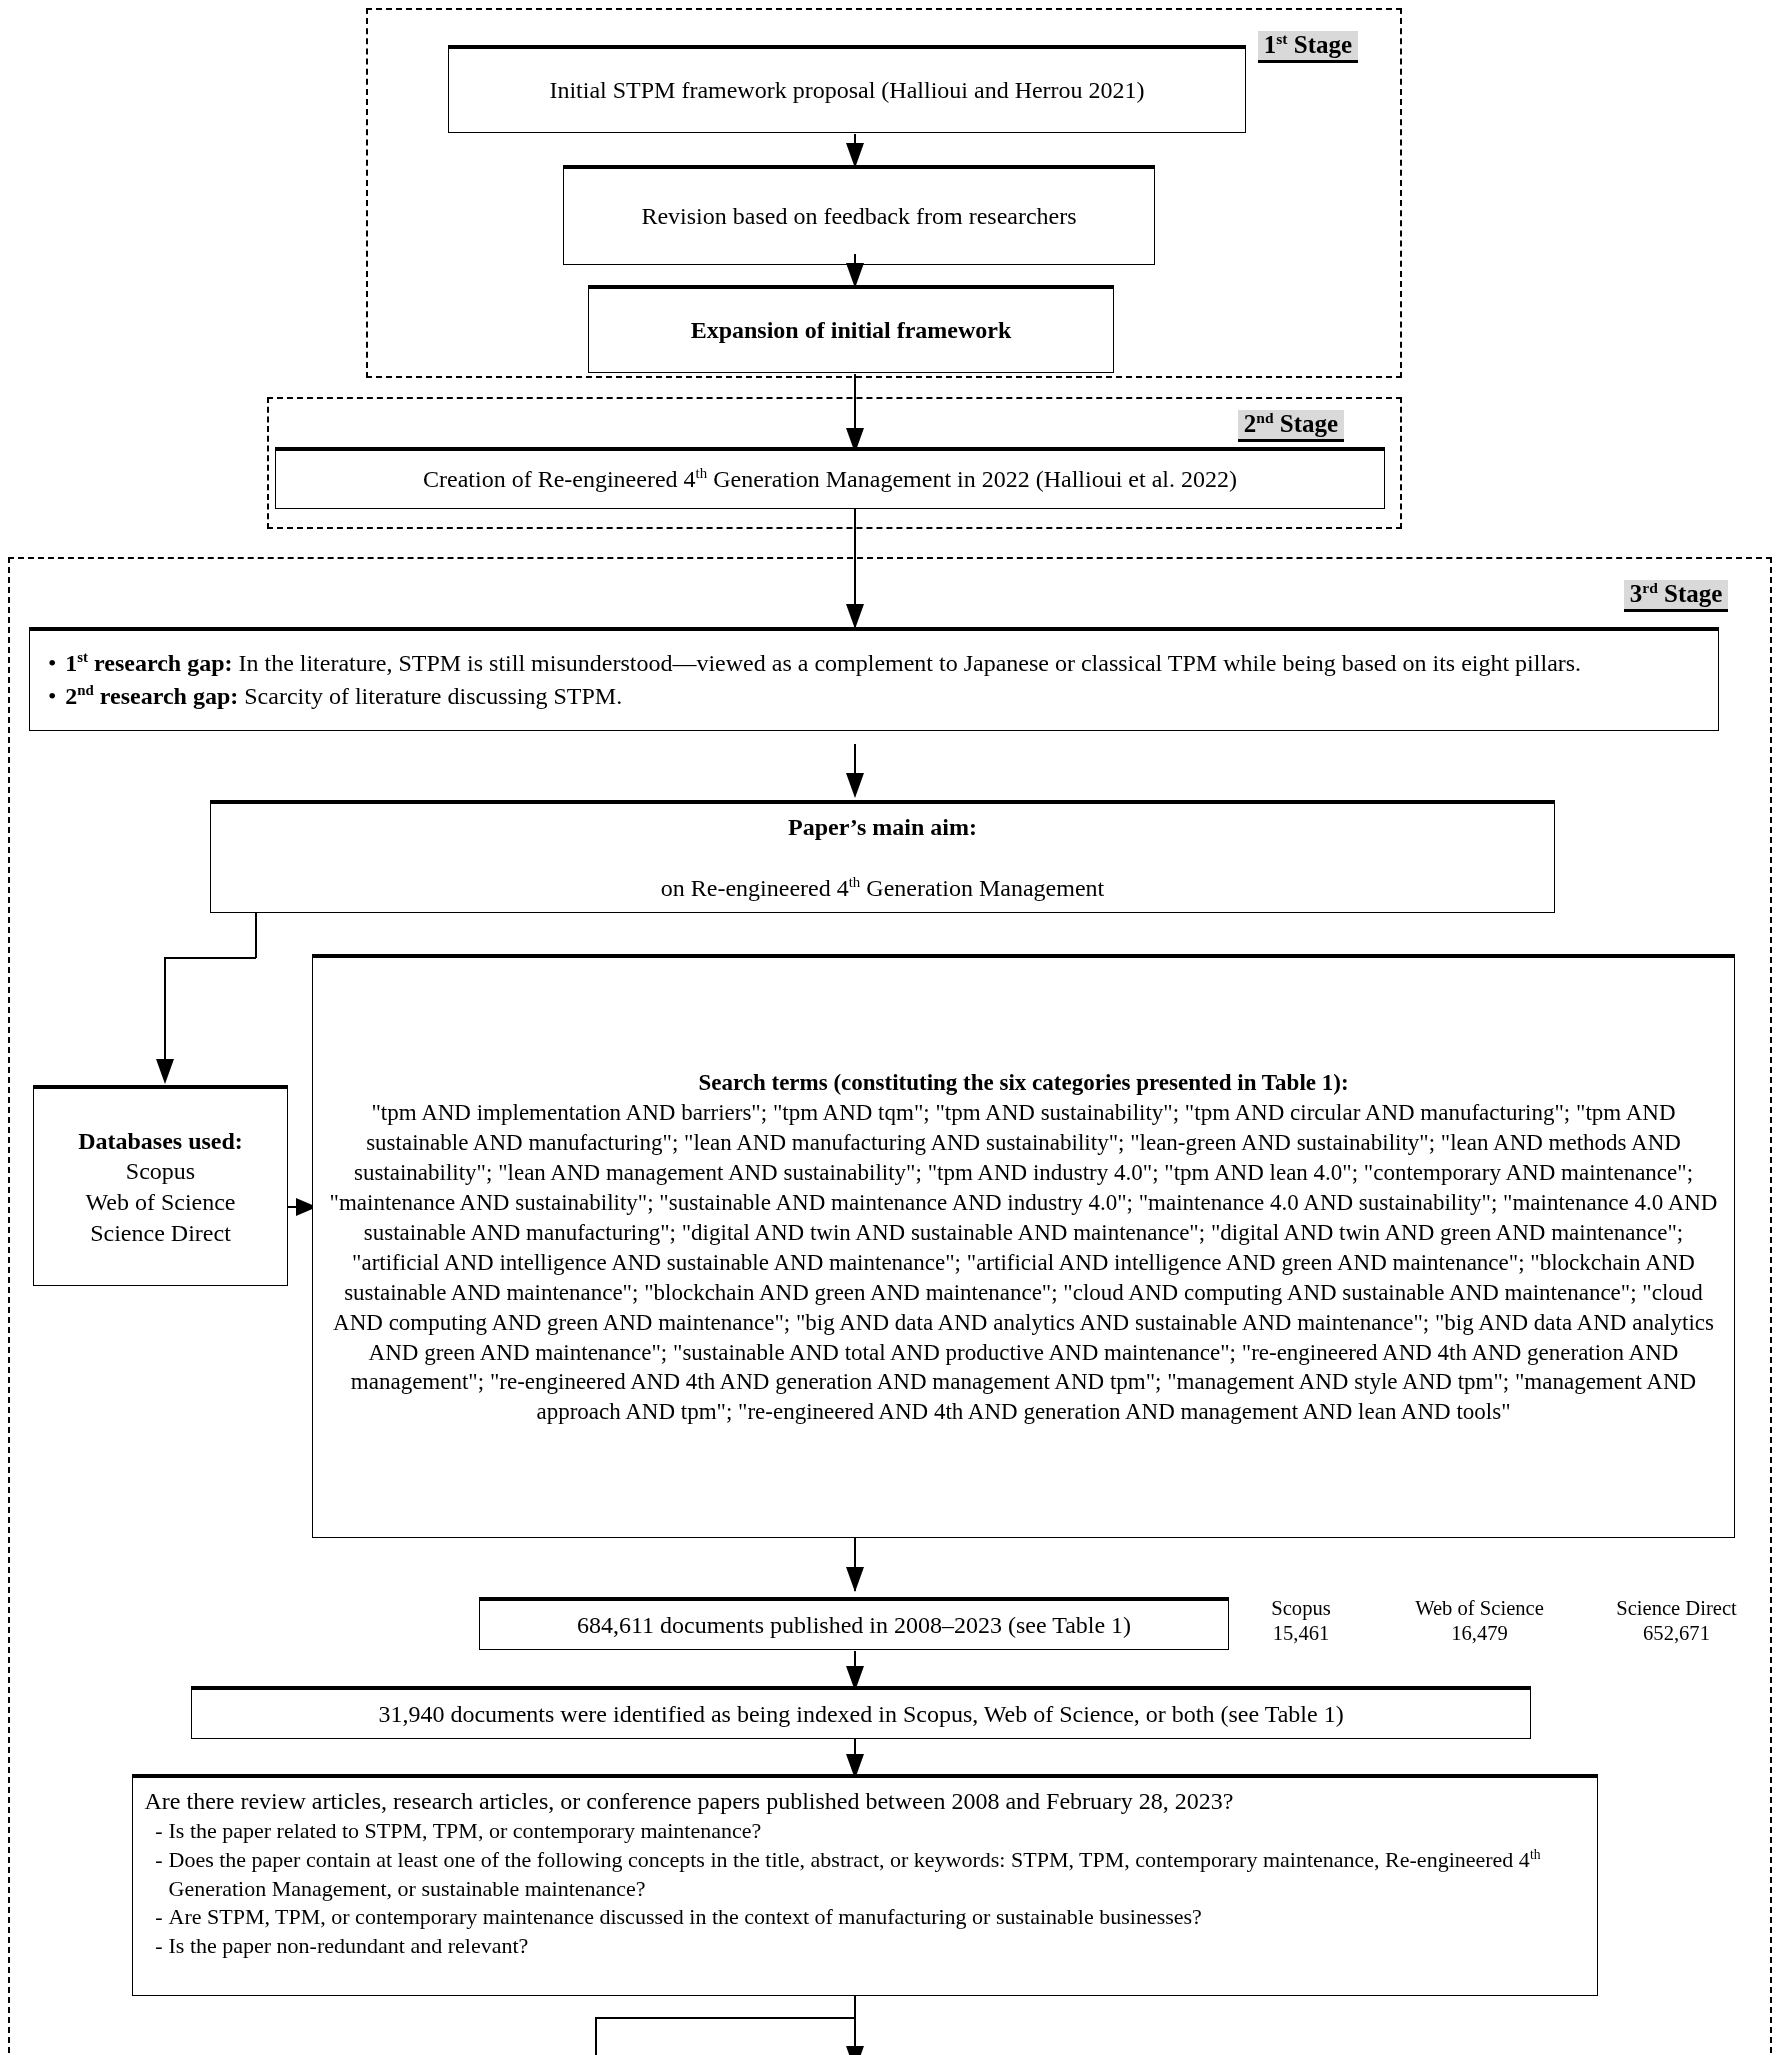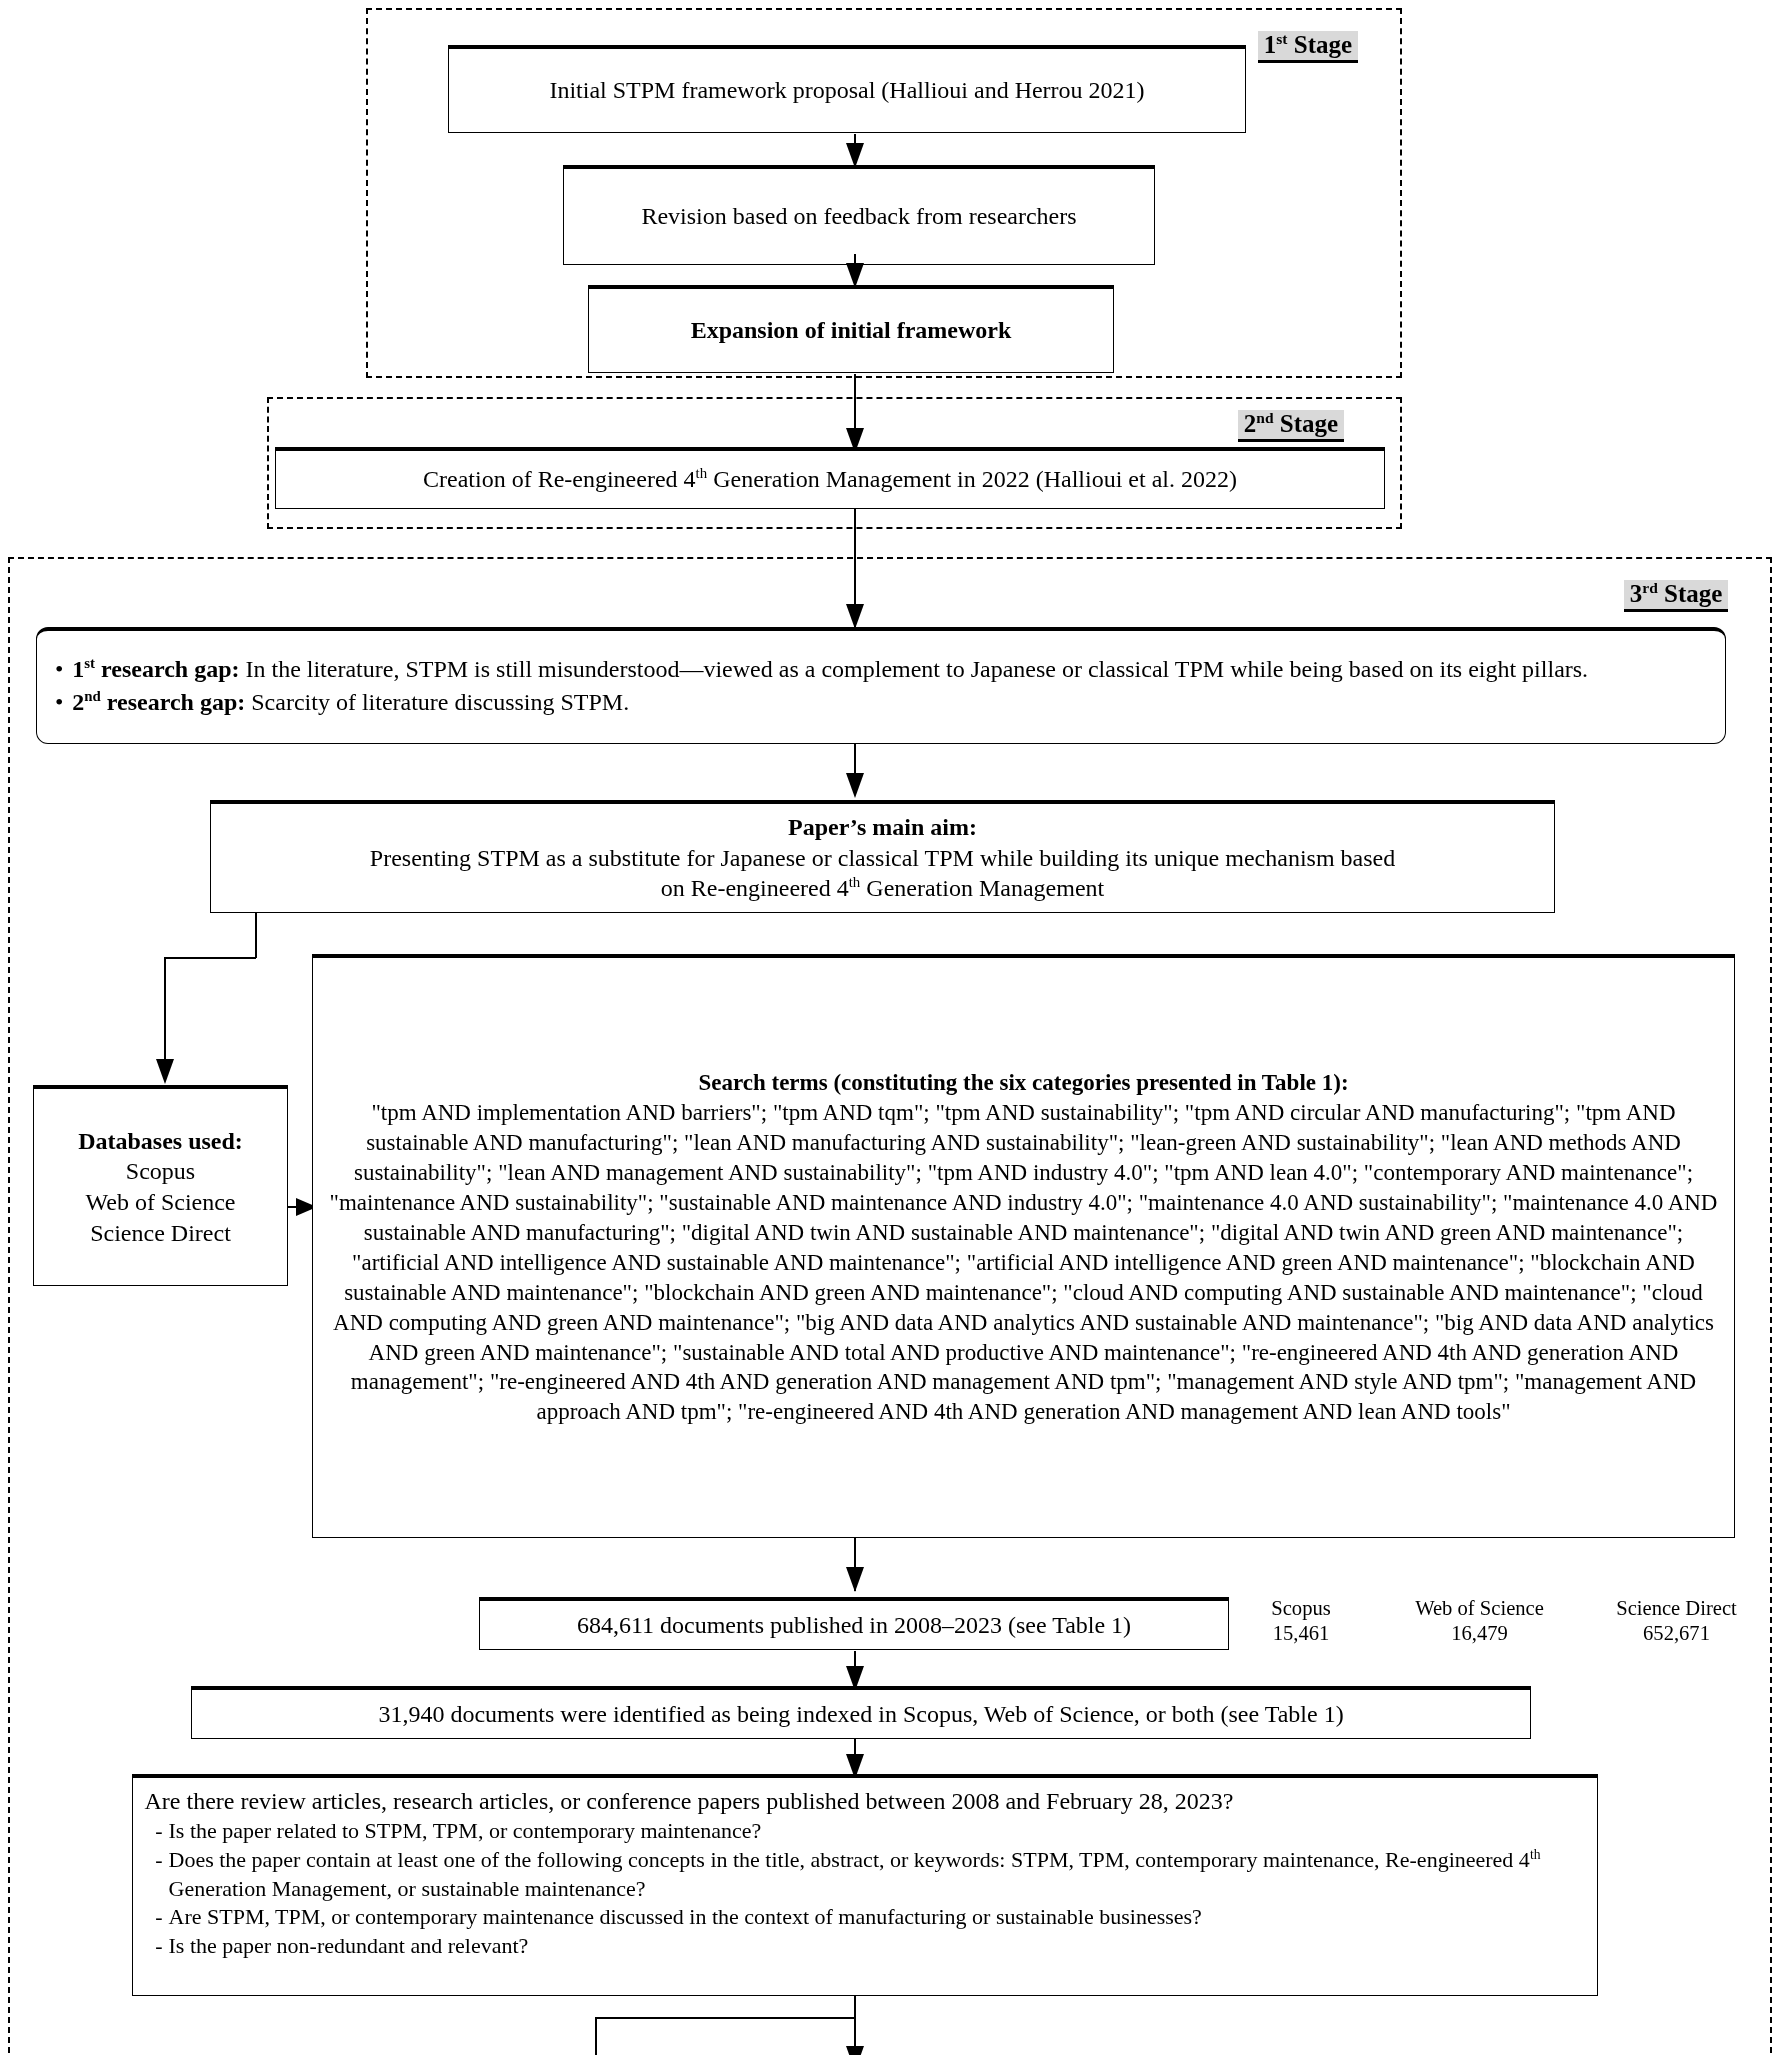--- a/index.html
+++ b/index.html
@@ -92,38 +92,38 @@
 </div>
 
 <div class="stage-frame" style="left:8.2px;top:557px;width:1764px;height:1606px;"></div>
 <div class="stage-label" style="left:1624px;top:580px;">
   <span>3</span><sup>rd</sup><span> Stage</span>
 </div>
 
 <div class="vline" style="left:854px;top:509px;height:119px;"></div>
 <div class="arrow-down" style="left:846px;top:604px;"></div>
 
-<div class="node left" style="left:36px;top:627px;width:1690px;height:117px;padding:7.4px 12.3px;border-radius:12px;">
+<div class="node left" style="left:29px;top:627px;width:1690px;height:104px;padding:7.4px 12.3px;">
   <ul class="bullet-list" style="width:100%;">
     <li>
       <b><span>1</span><sup>st</sup><span> research gap:</span></b><span> In the literature, STPM is still misunderstood—viewed as a complement to Japanese or classical TPM while being based on its eight pillars.</span>
     </li>
     <li>
       <b><span>2</span><sup>nd</sup><span> research gap:</span></b><span> Scarcity of literature discussing STPM.</span>
     </li>
   </ul>
 </div>
 
 <div class="vline" style="left:854px;top:744px;height:49px;"></div>
 <div class="arrow-down" style="left:846px;top:773px;"></div>
 
 <div class="node" style="left:210px;top:800px;width:1345px;height:113px;">
   <div class="inner">
     <b>Paper’s main aim:</b><br>
-    <span>Presenting STPM as a substitute for Japanese or classical TPM while building its unique mechanism based</span><br>
+    <br>
     <span>on Re-engineered 4</span><sup>th</sup><span> Generation Management</span>
   </div>
 </div>
 
 <div class="vline" style="left:255px;top:913px;height:45px;"></div>
 <div class="hline" style="left:164px;top:957px;width:92px;"></div>
 <div class="vline" style="left:164px;top:957px;height:119px;"></div>
 <div class="arrow-down" style="left:156px;top:1059px;"></div>
 
 <div class="node" style="left:33px;top:1085px;width:255px;height:201px;">

